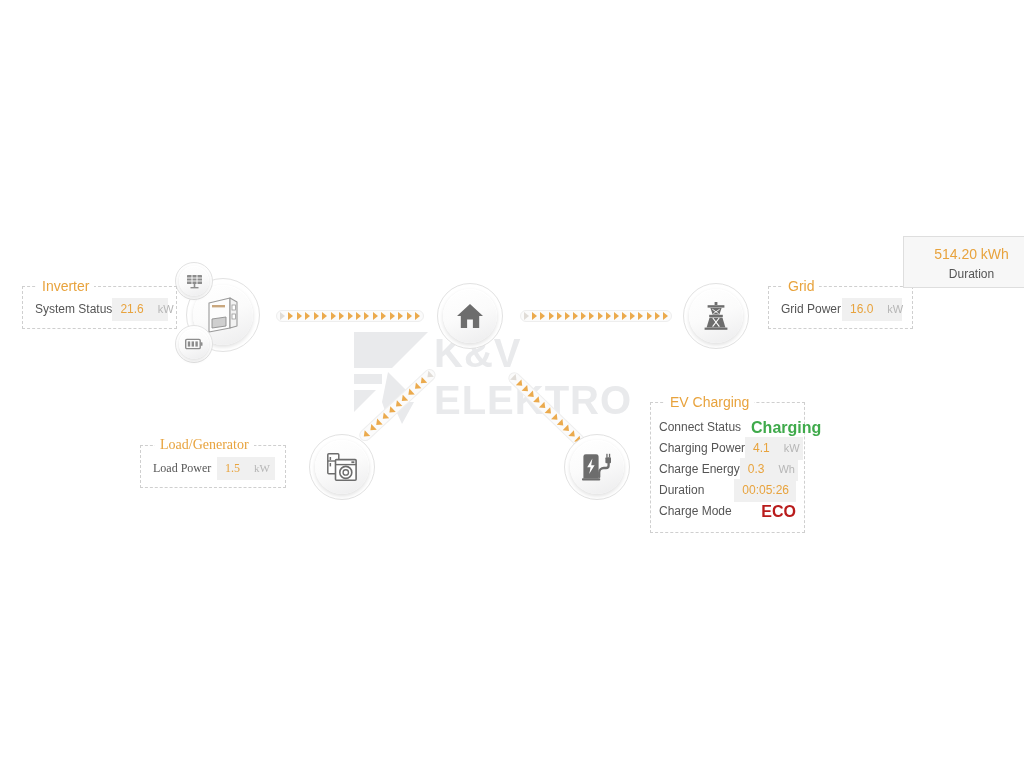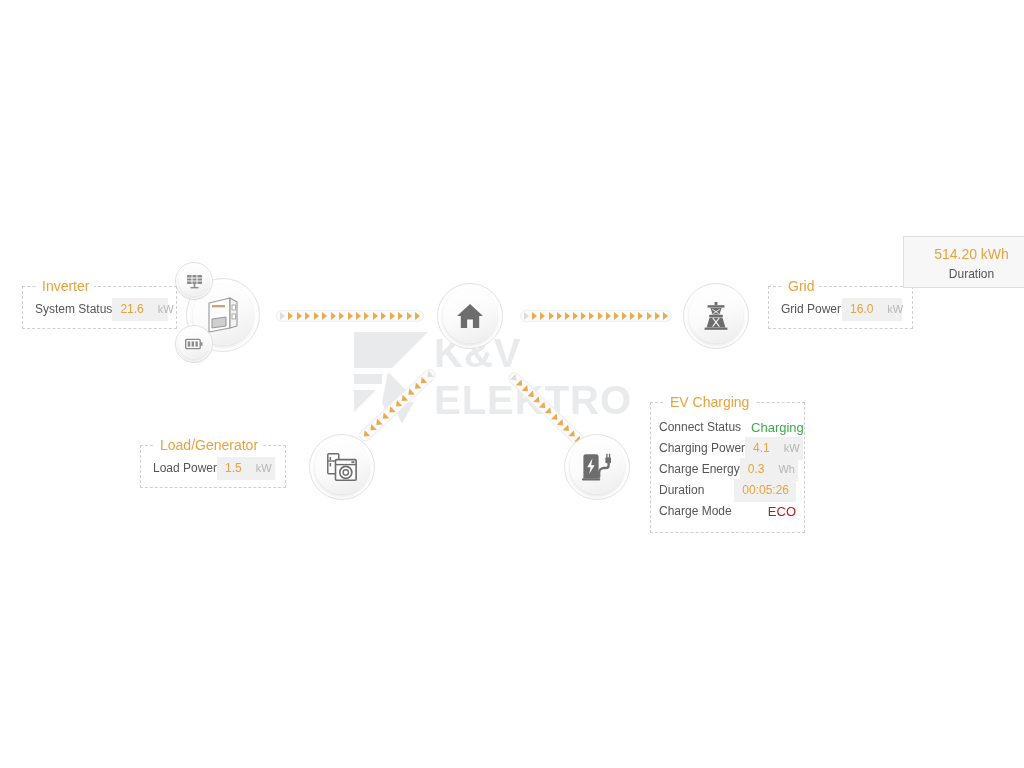--- a/index.html
+++ b/index.html
@@ -104,38 +104,39 @@
     color: #e8a33d;
     line-height: 17px;
   }
   .val-unit {
     font-size: 11px;
     color: #b6b6b6;
     line-height: 17px;
     margin-left: 14px;
   }
   .plain-val {
-    font-size: 13px;
+    font-size: 16px;
     line-height: 19px;
     margin-left: auto;
     padding-left: 10px;
+    font-weight: bold;
   }
   .plain-val.green { color: #3faa4b; }
   .plain-val.orange { color: #b91c1c; }
 
   
   #panel-inverter { left: 22px;  top: 286px; width: 155px; }
   #panel-inverter .row-label { width: 83px; }
   #panel-inverter .val-box   { width: 56px; }
 
   #panel-grid { left: 768px; top: 286px; width: 145px; }
   #panel-grid .row-label { width: 66px; }
   #panel-grid .val-box   { width: 60px; }
 
-  #panel-load { left: 140px; top: 445px; width: 146px; }
+  #panel-load { left: 140px; top: 445px; width: 146px; font-family: Liberation Serif, serif; }
   #panel-load .row-label { width: 70px; }
   #panel-load .val-box   { width: 58px; }
 
   #panel-ev { left: 650px; top: 402px; width: 155px; }
   #panel-ev .panel-body { padding: 14px 8px 10px 8px; }
   #panel-ev .row { height: 21px; margin-bottom: 0px; }
   #panel-ev .row-label { width: 86px; }
   #panel-ev .val-box   { width: 58px; }
   #panel-ev .val-box.wide { width: 64px; }
   #panel-ev .val-box.wide .val-unit { margin-left: 0; }

